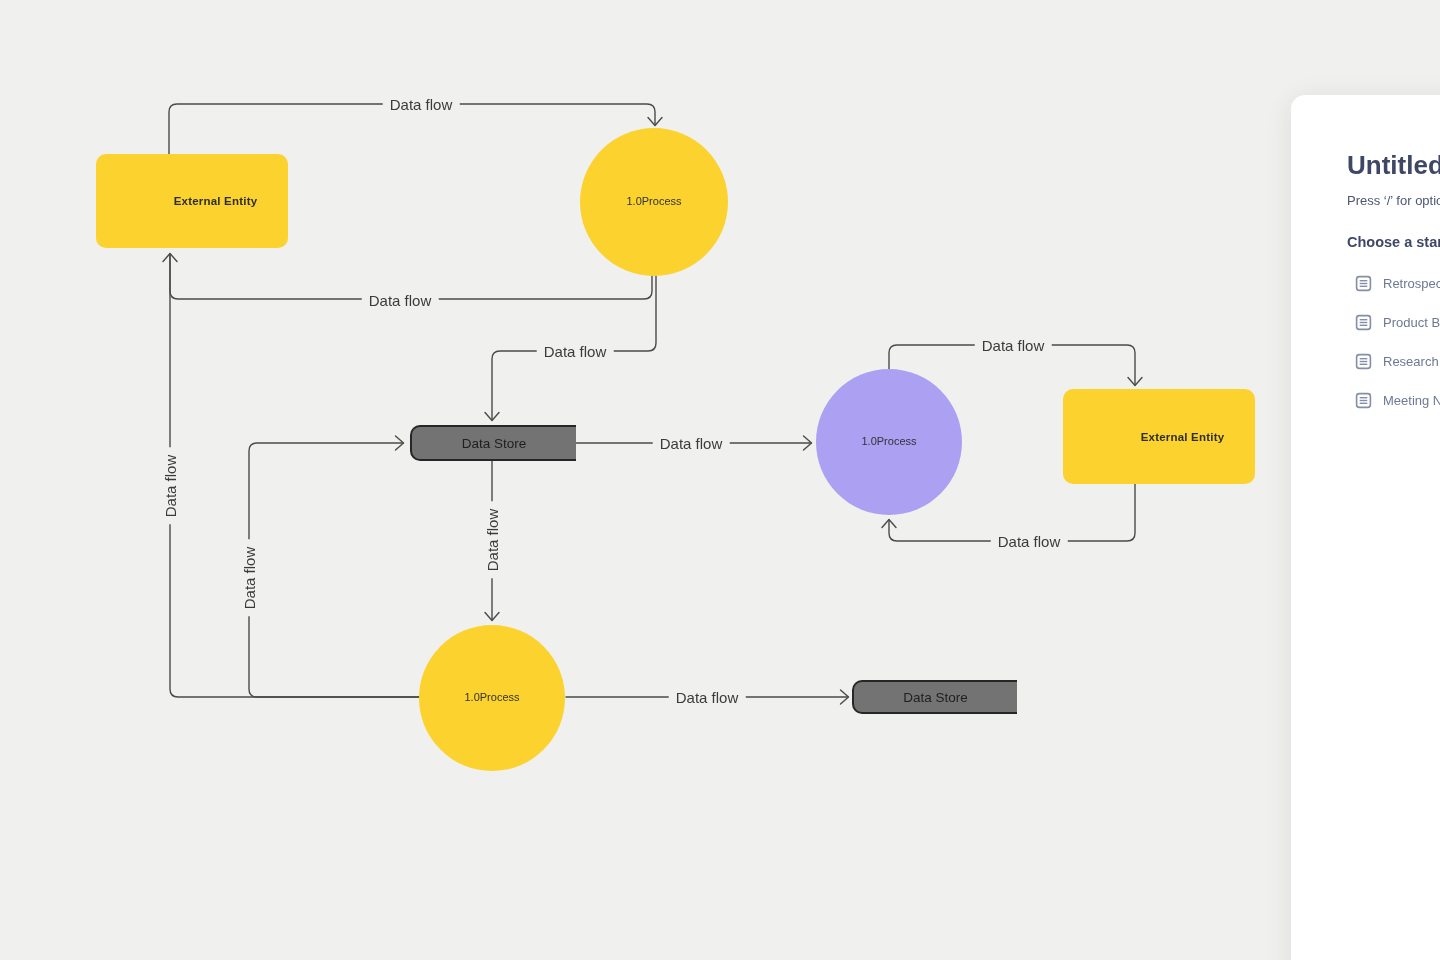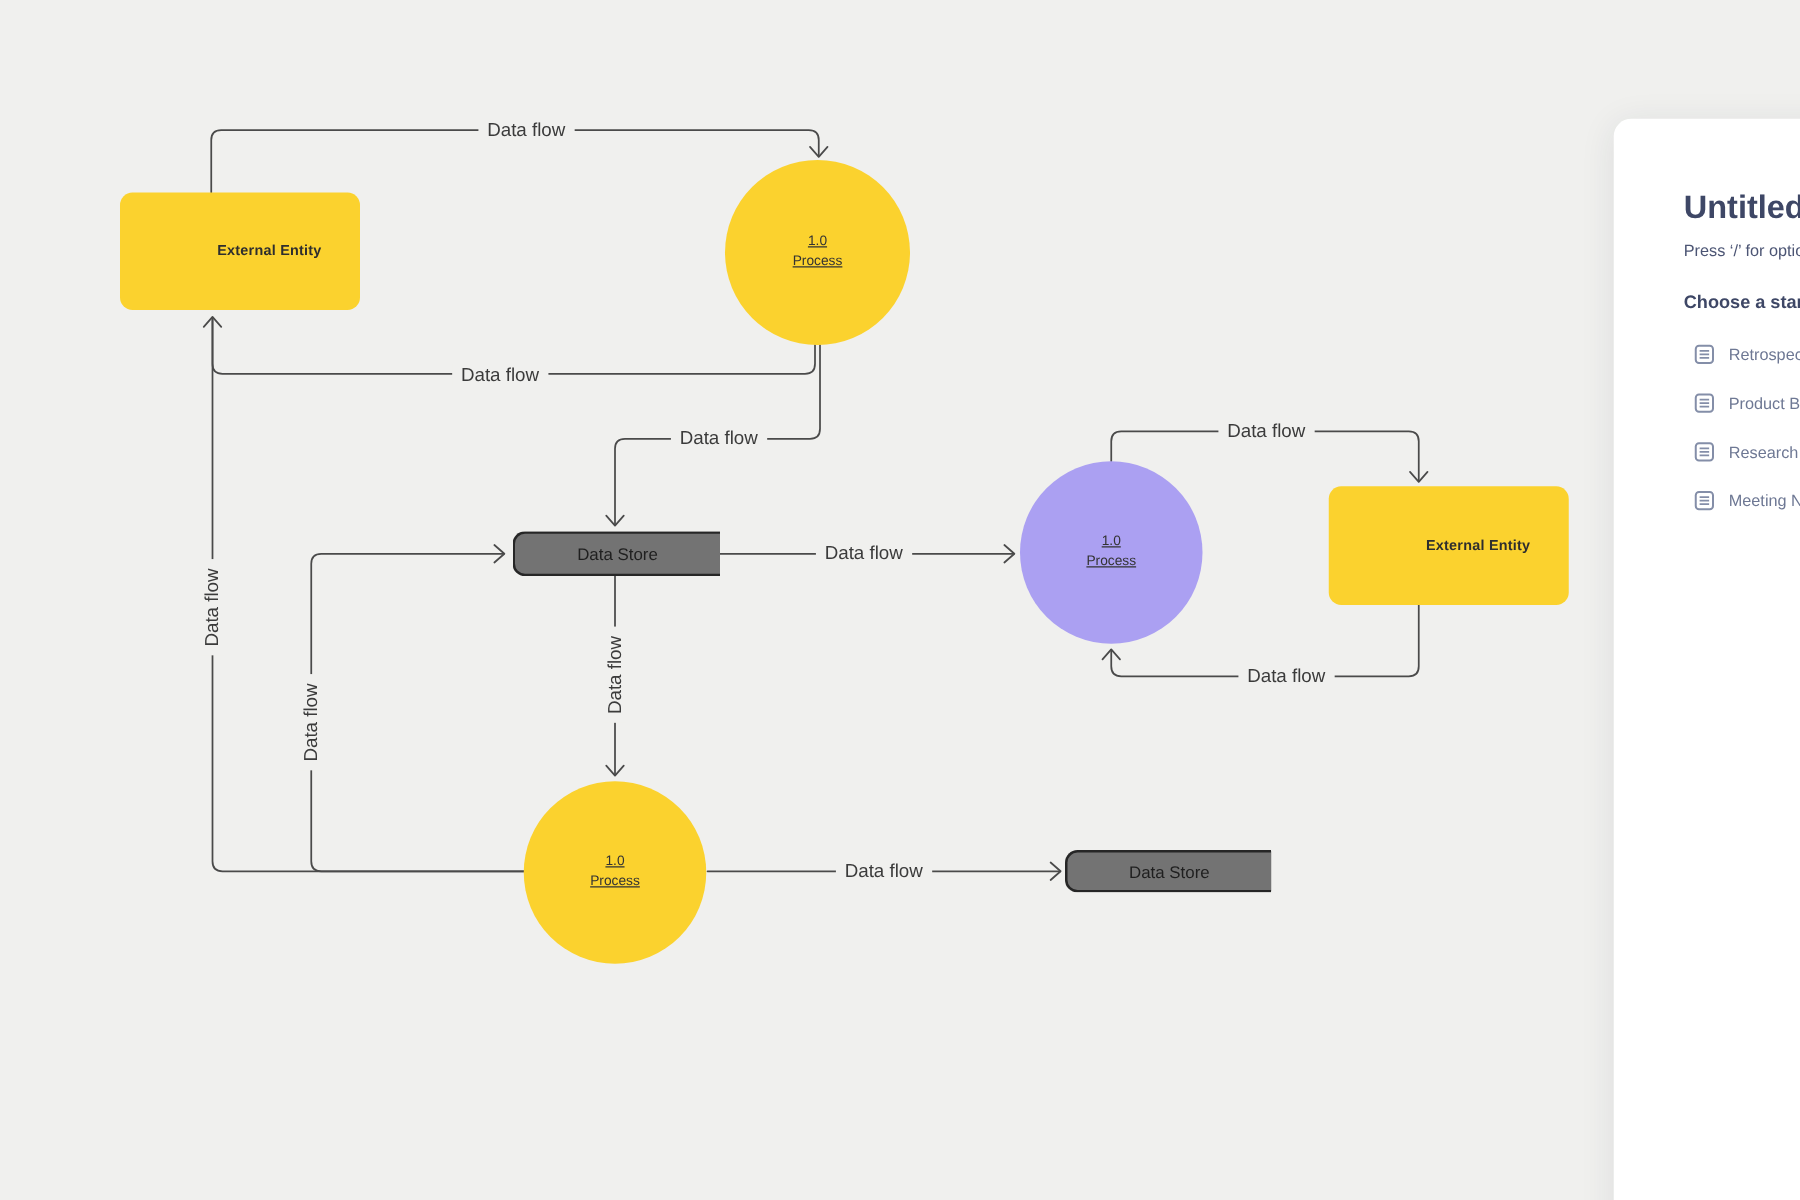--- a/index.html
+++ b/index.html
@@ -29,22 +29,22 @@
   }
   .elabel.rot { transform: translate(-50%, -50%) rotate(-90deg); }
   .node { position: absolute; z-index: 3; display: flex; align-items: center; justify-content: center; }
   .entity {
     width: 145px; height: 94px; border-radius: 10px;
     background: #fbd22e;
     font-size: 11.5px; font-weight: 600; color: #2e2e2e; letter-spacing: .2px; padding-left: 47px;
   }
   .process {
     border-radius: 50%;
-    flex-direction: column; text-align: left;
-    font-size: 11px; color: #333; line-height: 1.45; text-decoration: underline;
+    flex-direction: row; text-align: left;
+    font-size: 11px; color: #333; line-height: 1.45;
   }
   .process.yellow { background: #fbd22e; }
   .process.purple { background: #aba0f2; }
   .datastore {
     background: #737373;
     border: 2px solid #262626; border-right: none;
     border-radius: 10px 0 0 10px;
     box-sizing: border-box;
     font-size: 13.5px; font-weight: 500; color: #1f1f1f;
   }

